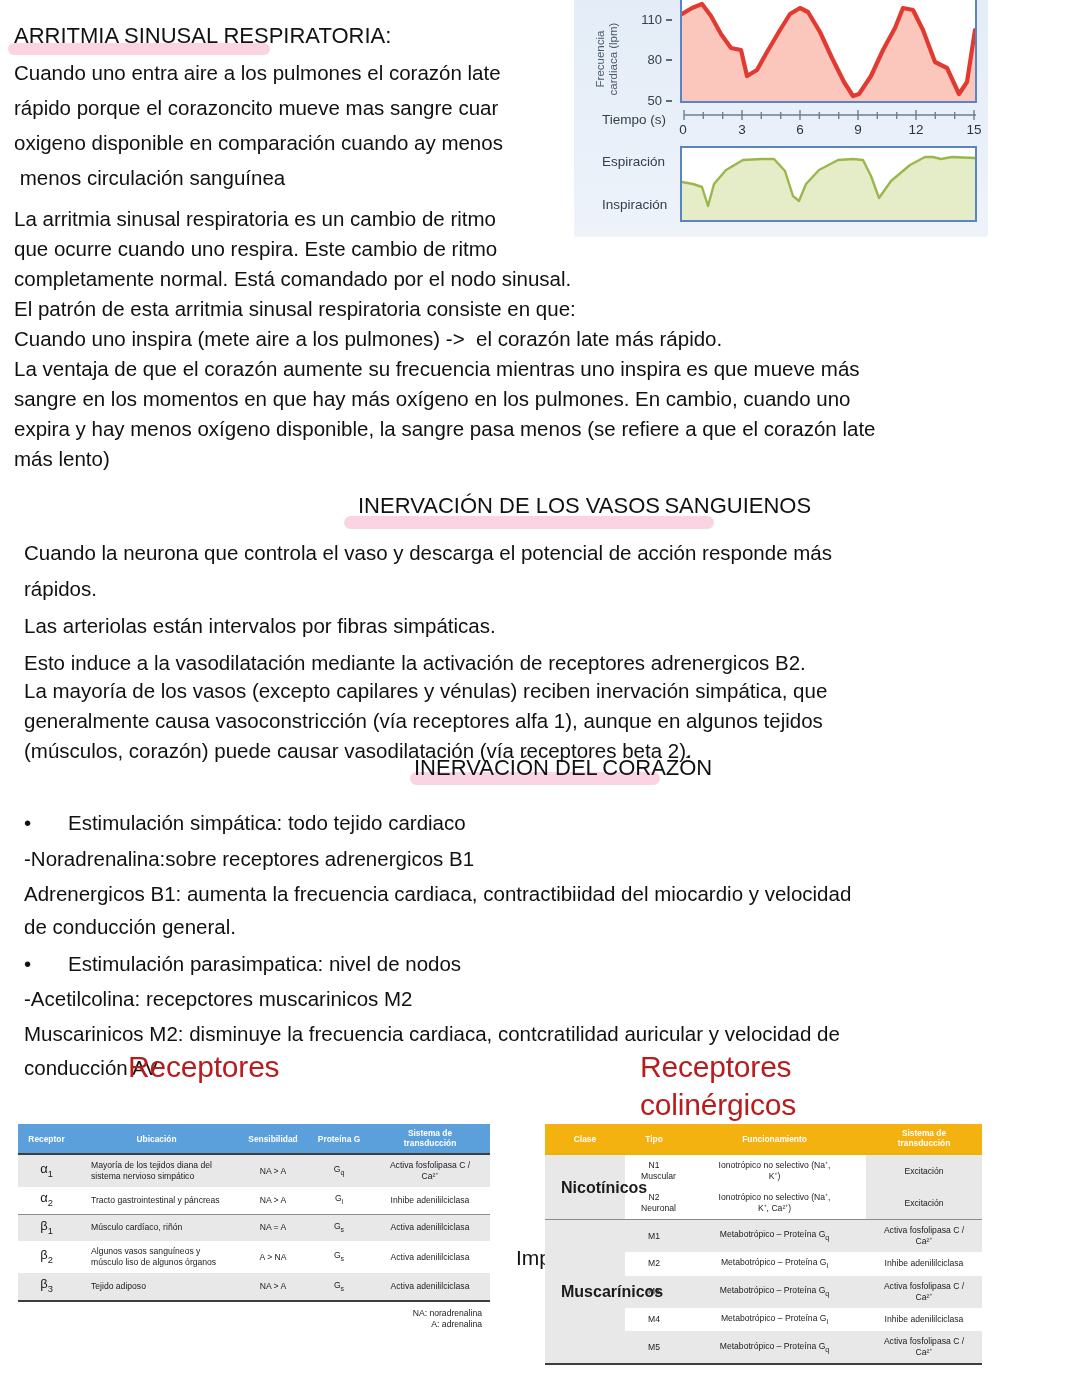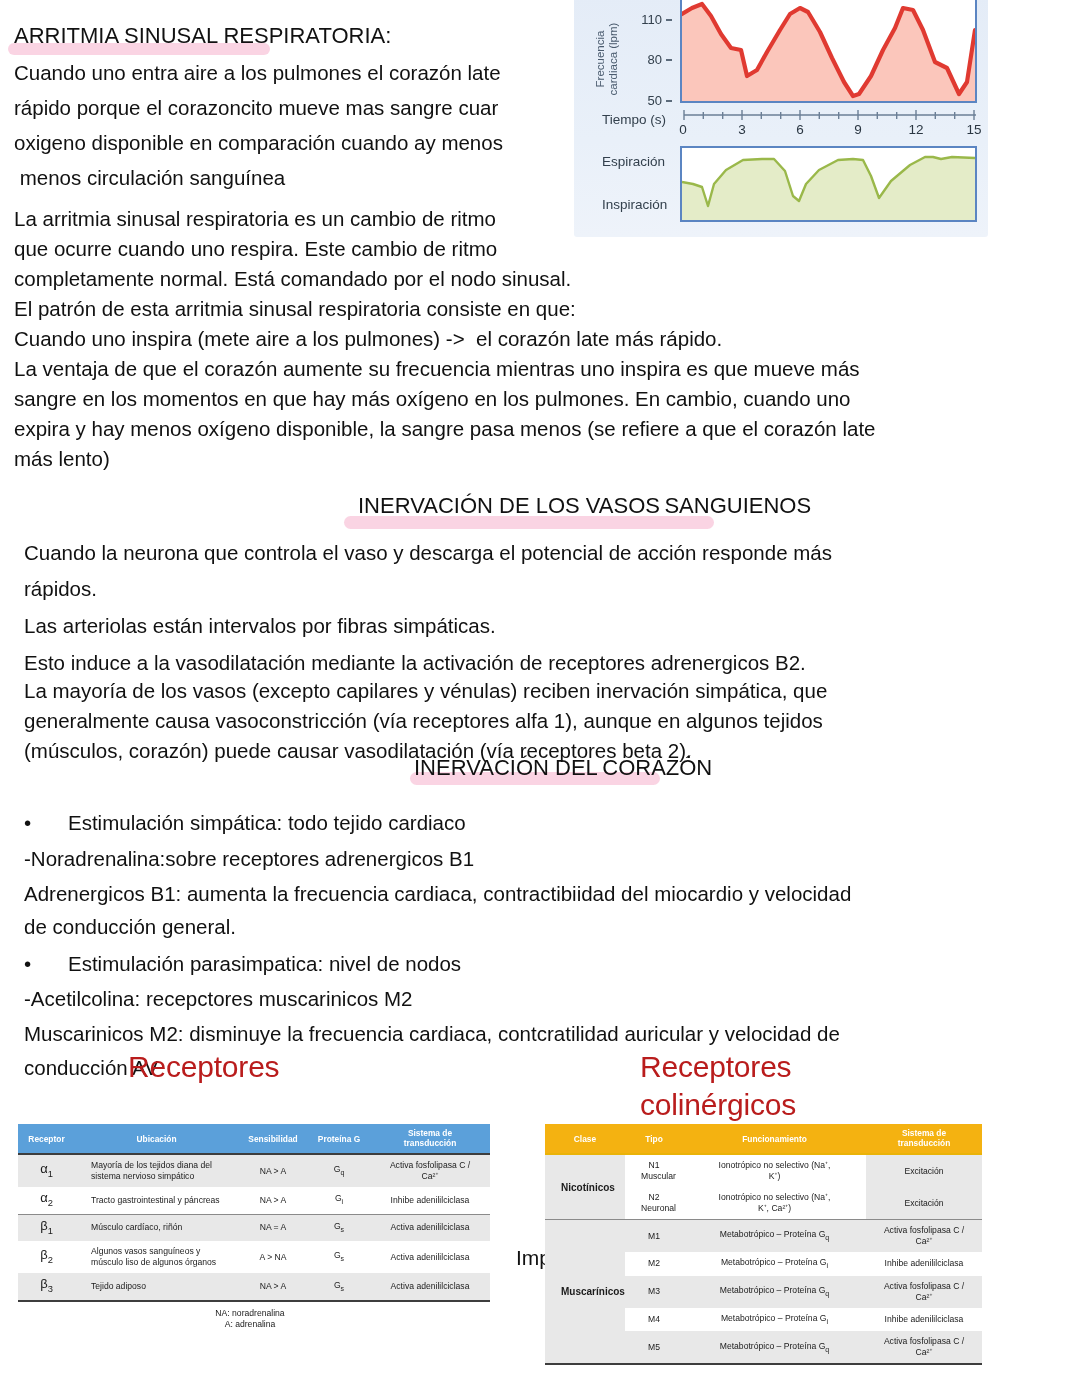--- a/index.html
+++ b/index.html
@@ -125,25 +125,25 @@
   .l { text-align: left; }
   .sep-top { border-top: 1.6px solid #8a8a8a; }
   .sep-bot { border-bottom: 2px solid #3d3d3d; }
   .recep { font-size: 13px; text-align: center; }
   .sub { font-size: 0.72em; vertical-align: sub; }
   .gsub { font-size: 7px; vertical-align: sub; }
   .note {
     font-size: 8.6px;
     color: #1b1b1b;
     line-height: 11px;
-    text-align: center;
+    text-align: right;
   }
   .vcat {
     font-weight: bold;
-    font-size: 10px;
+    font-size: 16px;
     text-align: center;
   }
   .importante {
     font-size: 21px;
     line-height: 26px;
     color: #111;
     width: 72px;
   }
   svg { display: block; }
 </style>

